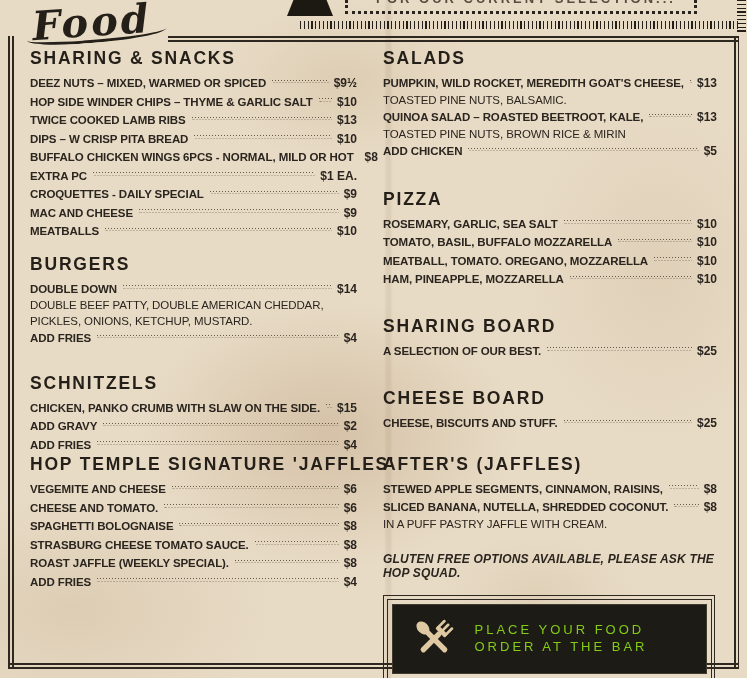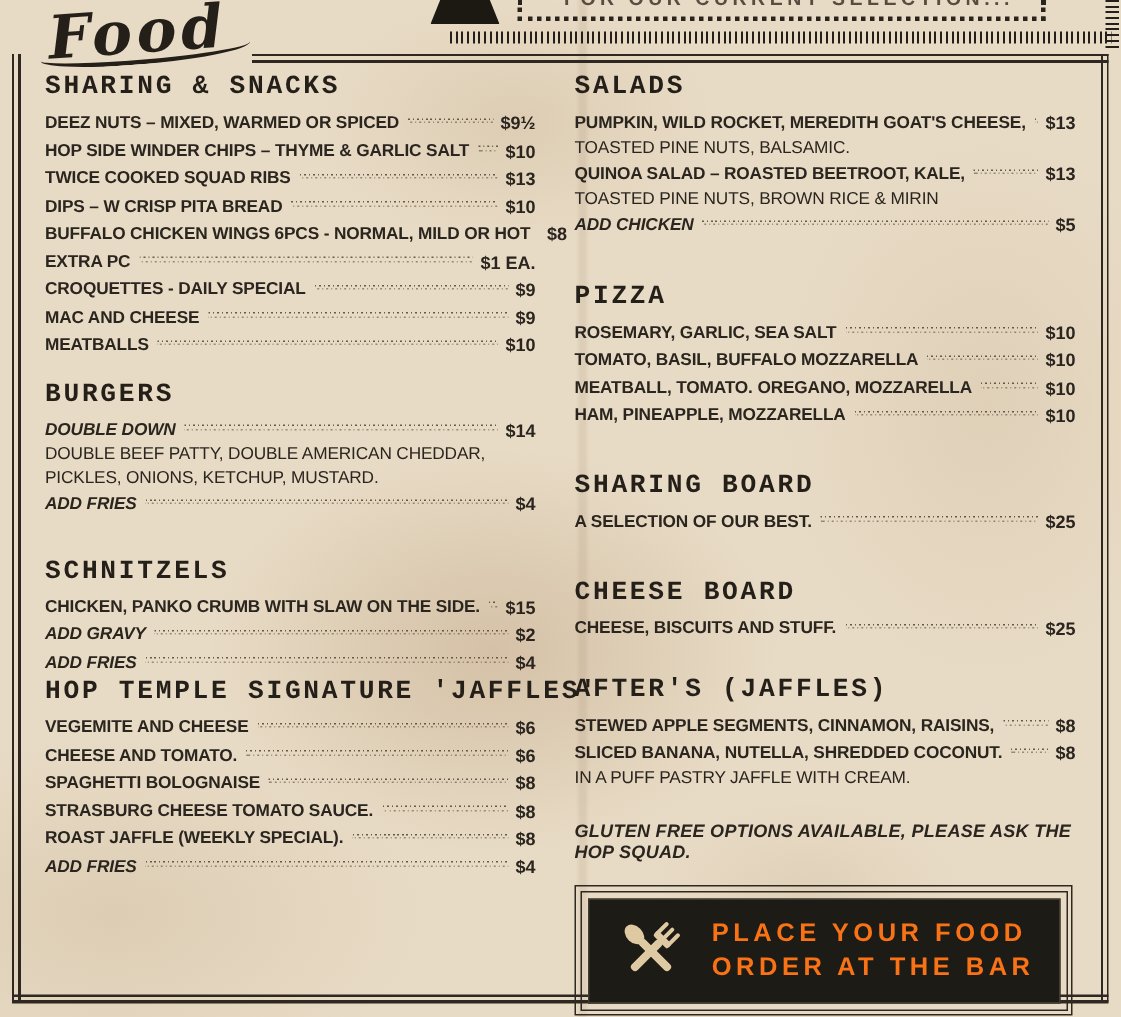--- a/index.html
+++ b/index.html
@@ -42,26 +42,26 @@
   .comb-h { position:absolute; left:300px; right:6px; top:21px; height:8px;
             background:repeating-linear-gradient(90deg,#241f19 0 1.3px,transparent 1.3px 3.8px); }
   .comb-v { position:absolute; right:1px; top:0; width:9px; height:34px;
             background:repeating-linear-gradient(180deg,#241f19 0 1.3px,transparent 1.3px 3.8px); }
   
   .content { position:absolute; left:14px; right:14px; top:40px; bottom:10px; display:flex; }
   #col-left  { width:347px; padding:8px 4px 0 16px; }
   #col-right { flex:1; padding:8px 16px 0 22px; }
   section { margin:0; }
   .sec-title { font-size:17.5px; font-weight:bold; letter-spacing:1.8px; margin:0 0 5px 0;
-               color:#241f18; white-space:nowrap;font-family:Liberation Mono, monospace; }
+               color:#241f18; white-space:nowrap; }
   .row  { display:flex; align-items:center; height:18.5px; }
   .nm   { font-size:11.5px; font-weight:bold; letter-spacing:-0.1px; white-space:nowrap; }
   .desc { font-size:11.5px; font-weight:normal; letter-spacing:-0.1px; line-height:15.5px; }
   .pr   { font-size:12px; font-weight:bold; white-space:nowrap; }
-  .it .nm { font-style:italic; }
+  .it .nm { }
   .lead { flex:1; height:4px; margin:0 5px 3px 6px;
           background-image:
             repeating-linear-gradient(90deg, rgba(80,66,50,.85) 0 1px, transparent 1px 3px),
             repeating-linear-gradient(90deg, rgba(80,66,50,.55) 0 1px, transparent 1px 3px);
           background-size:100% 1.2px, 100% 1.2px; background-position:0 0, 1.5px 2.6px;
           background-repeat:repeat-x; }
   
   #sections-left  section:nth-child(1){ margin-bottom:13px; }
   #sections-left  section:nth-child(2){ margin-bottom:25px; }
   #sections-left  section:nth-child(3){ }
@@ -69,21 +69,21 @@
   #sections-right section:nth-child(2){ margin-bottom:27px; }
   #sections-right section:nth-child(3){ margin-bottom:28px; }
   #sections-right section:nth-child(4){ margin-bottom:21px; }
   .gluten-note { margin:20px 0 15px 0; font-size:12px; font-weight:bold; font-style:italic;
                  letter-spacing:.2px; }
   
   .order-outer { border:1.5px solid #2f2820; padding:2.5px; margin-right:2px; }
   .order-mid   { border:1.5px solid #2f2820; padding:4px; }
   .order-box   { background:#1d1b16; border:1px solid #413a2e; display:flex; align-items:center;
                  gap:16px; padding:9px 12px 9px 16px; }
-  .order-text  { color:#f97316; font-weight:bold; font-size:17px; letter-spacing:3px;
+  .order-text  { color:#84cc16; font-weight:normal; font-size:13px; letter-spacing:3px;
                  line-height:1.3; white-space:nowrap; }
 </style>
 </head>
 <body>
 
 <div class="food-script">Food</div>
 <div class="glass"></div>
 <div class="banner">
   <span>FOR OUR CURRENT SELECTION...</span>
 </div>
@@ -109,21 +109,21 @@
           </div>
           <div class="item">
             <div class="row">
               <span class="nm">HOP SIDE WINDER CHIPS – THYME &amp; GARLIC SALT</span>
               <span class="lead"></span>
               <span class="pr">$10</span>
             </div>
           </div>
           <div class="item">
             <div class="row">
-              <span class="nm">TWICE COOKED SQUAD RIBS</span>
+              <span class="nm">TWICE COOKED LAMB RIBS</span>
               <span class="lead"></span>
               <span class="pr">$13</span>
             </div>
           </div>
           <div class="item">
             <div class="row">
               <span class="nm">DIPS – W CRISP PITA BREAD</span>
               <span class="lead"></span>
               <span class="pr">$10</span>
             </div>

